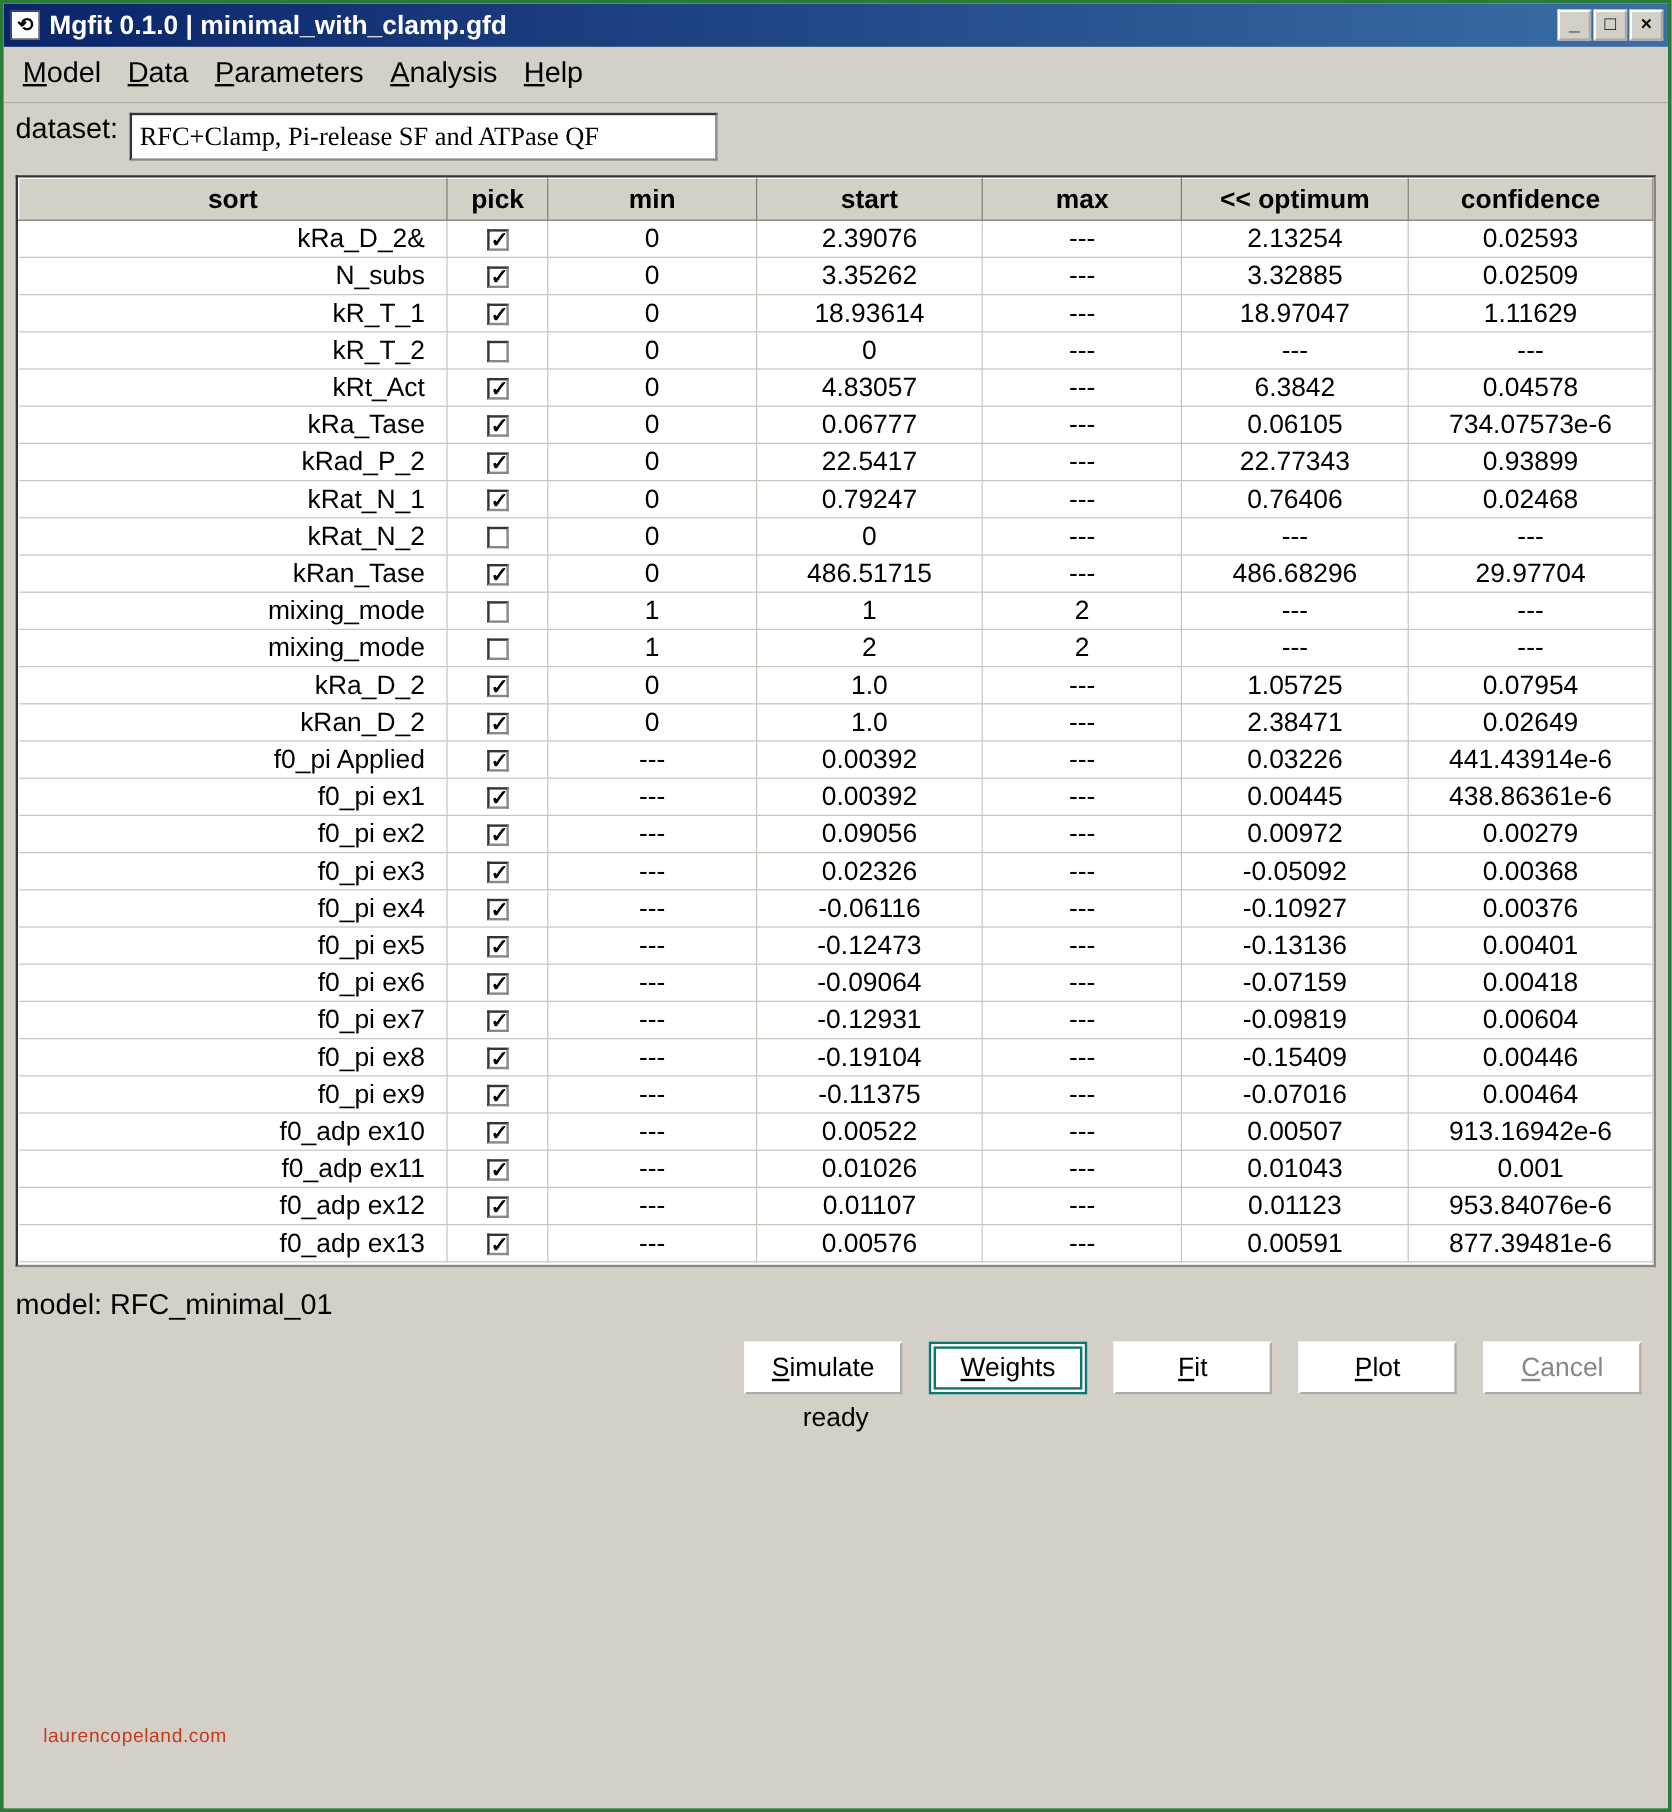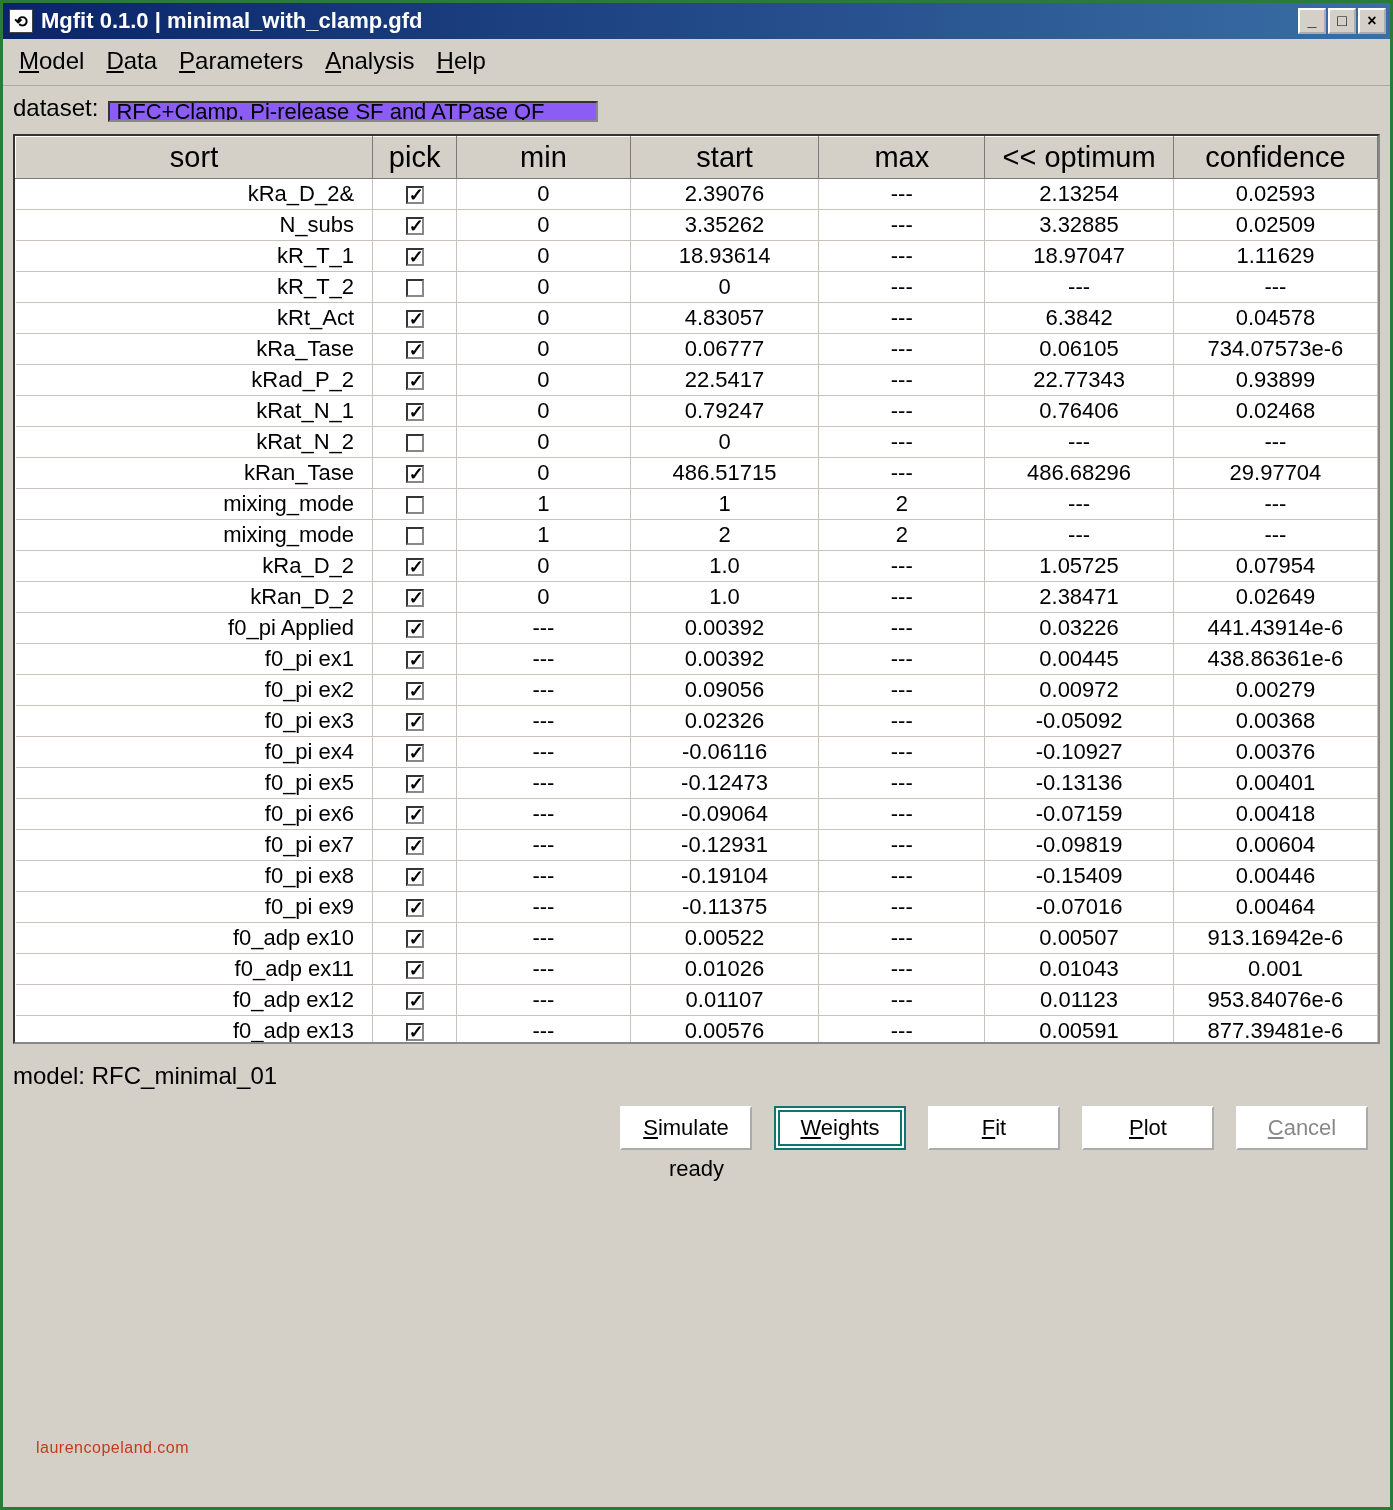--- a/index.html
+++ b/index.html
@@ -56,34 +56,34 @@
     font-size: 24px;
     color: #000;
     border-bottom: 1px solid #aaa;
   }
   .menubar .menuitem { cursor: default; }
   .menubar .mn { text-decoration: underline; }
 
   
   .dataset-row {
     display: flex;
-    align-items: flex-end;
+    align-items: flex-start;
     padding: 8px 10px 8px 10px;
     gap: 10px;
   }
   .dataset-row label { font-size: 24px; }
   .dataset-input {
     flex: 0 0 auto;
     width: 490px;
-    height: 21px;
-    background: #8b5cf6;
+    height: 40px;
+    background: #ffffff;
     border: 2px inset #888;
     font-size: 22px;
     padding: 2px 6px;
-    font-family: Liberation Sans, sans-serif;
+    font-family: Liberation Serif, serif;
   }
 
   
   .table-wrap {
     margin: 4px 10px 0 10px;
     border: 2px inset #888;
     background: #fff;
     height: 910px;
     overflow: hidden;
   }
@@ -91,22 +91,22 @@
     border-collapse: collapse;
     width: 100%;
     table-layout: fixed;
   }
   thead th {
     background: #d4d0c8;
     border-top: 1px solid #fff;
     border-left: 1px solid #fff;
     border-right: 1px solid #7a7a7a;
     border-bottom: 1px solid #7a7a7a;
-    font-weight: normal;
-    font-size: 29px;
+    font-weight: bold;
+    font-size: 22px;
     padding: 4px 6px;
     text-align: center;
     height: 23px;
     cursor: default;
   }
   tbody td {
     border-right: 1px solid #c8c4bc;
     border-bottom: 1px solid #c8c4bc;
     font-size: 22px;
     padding: 2px 10px;

